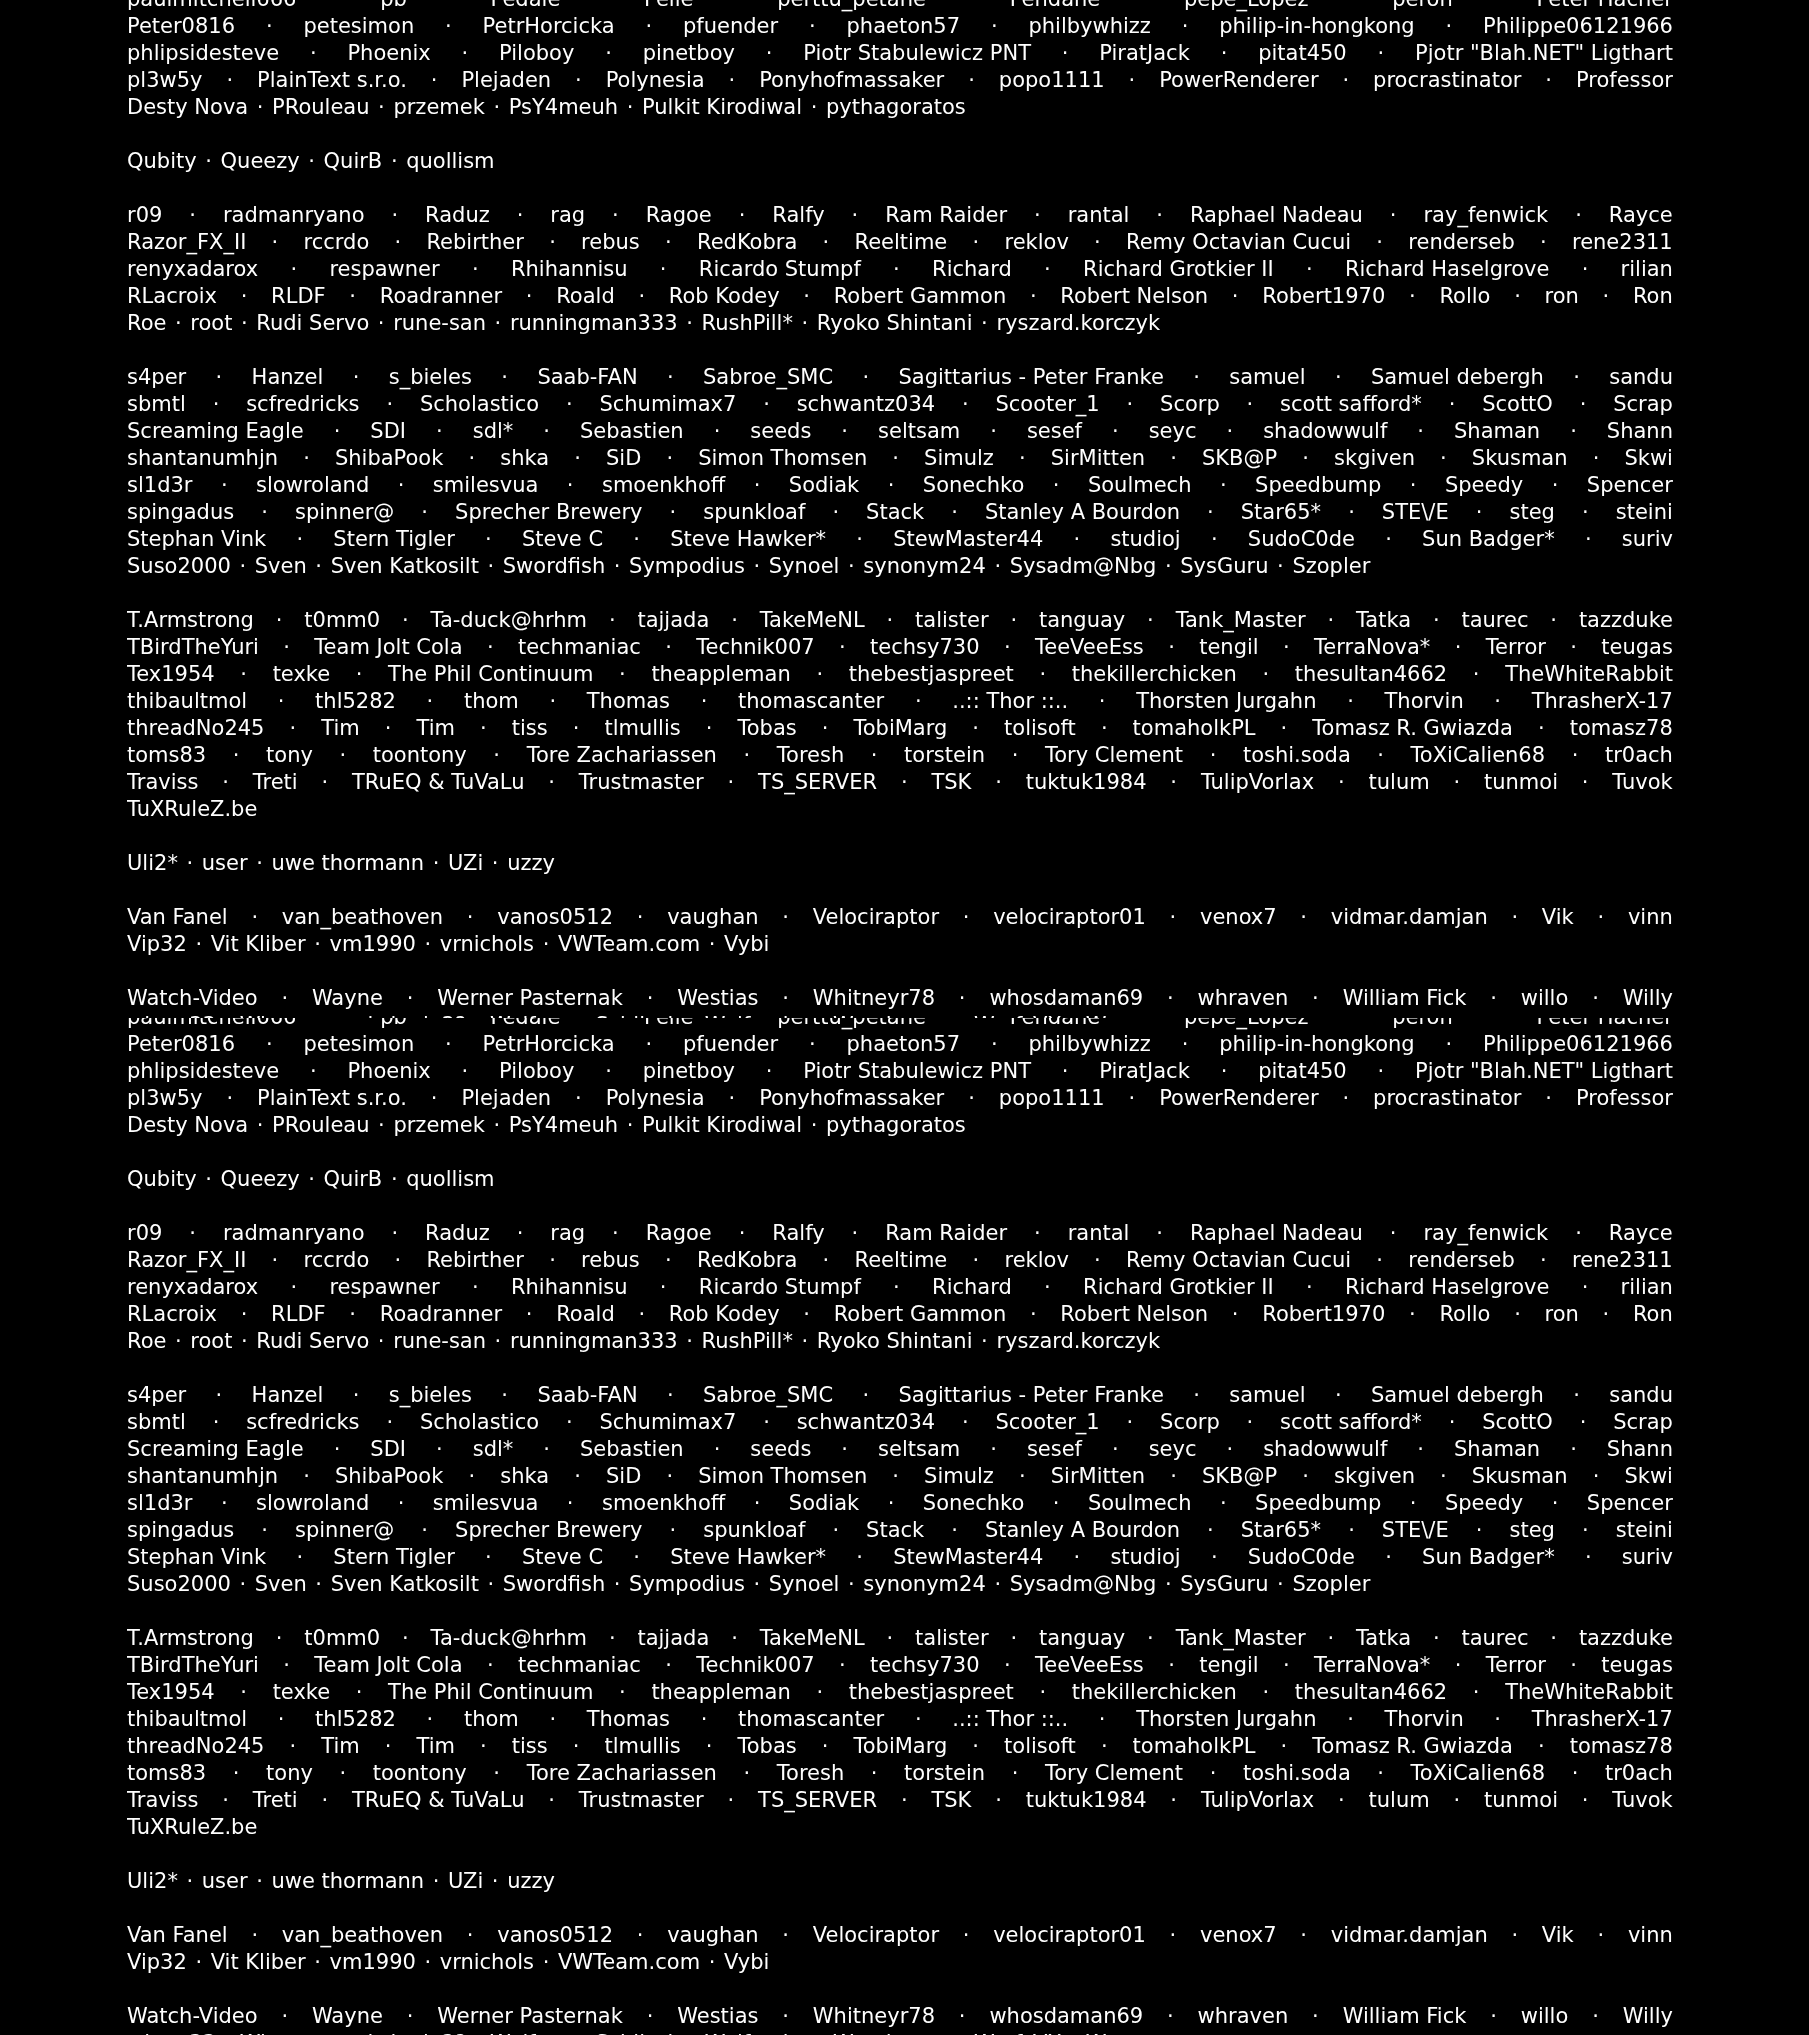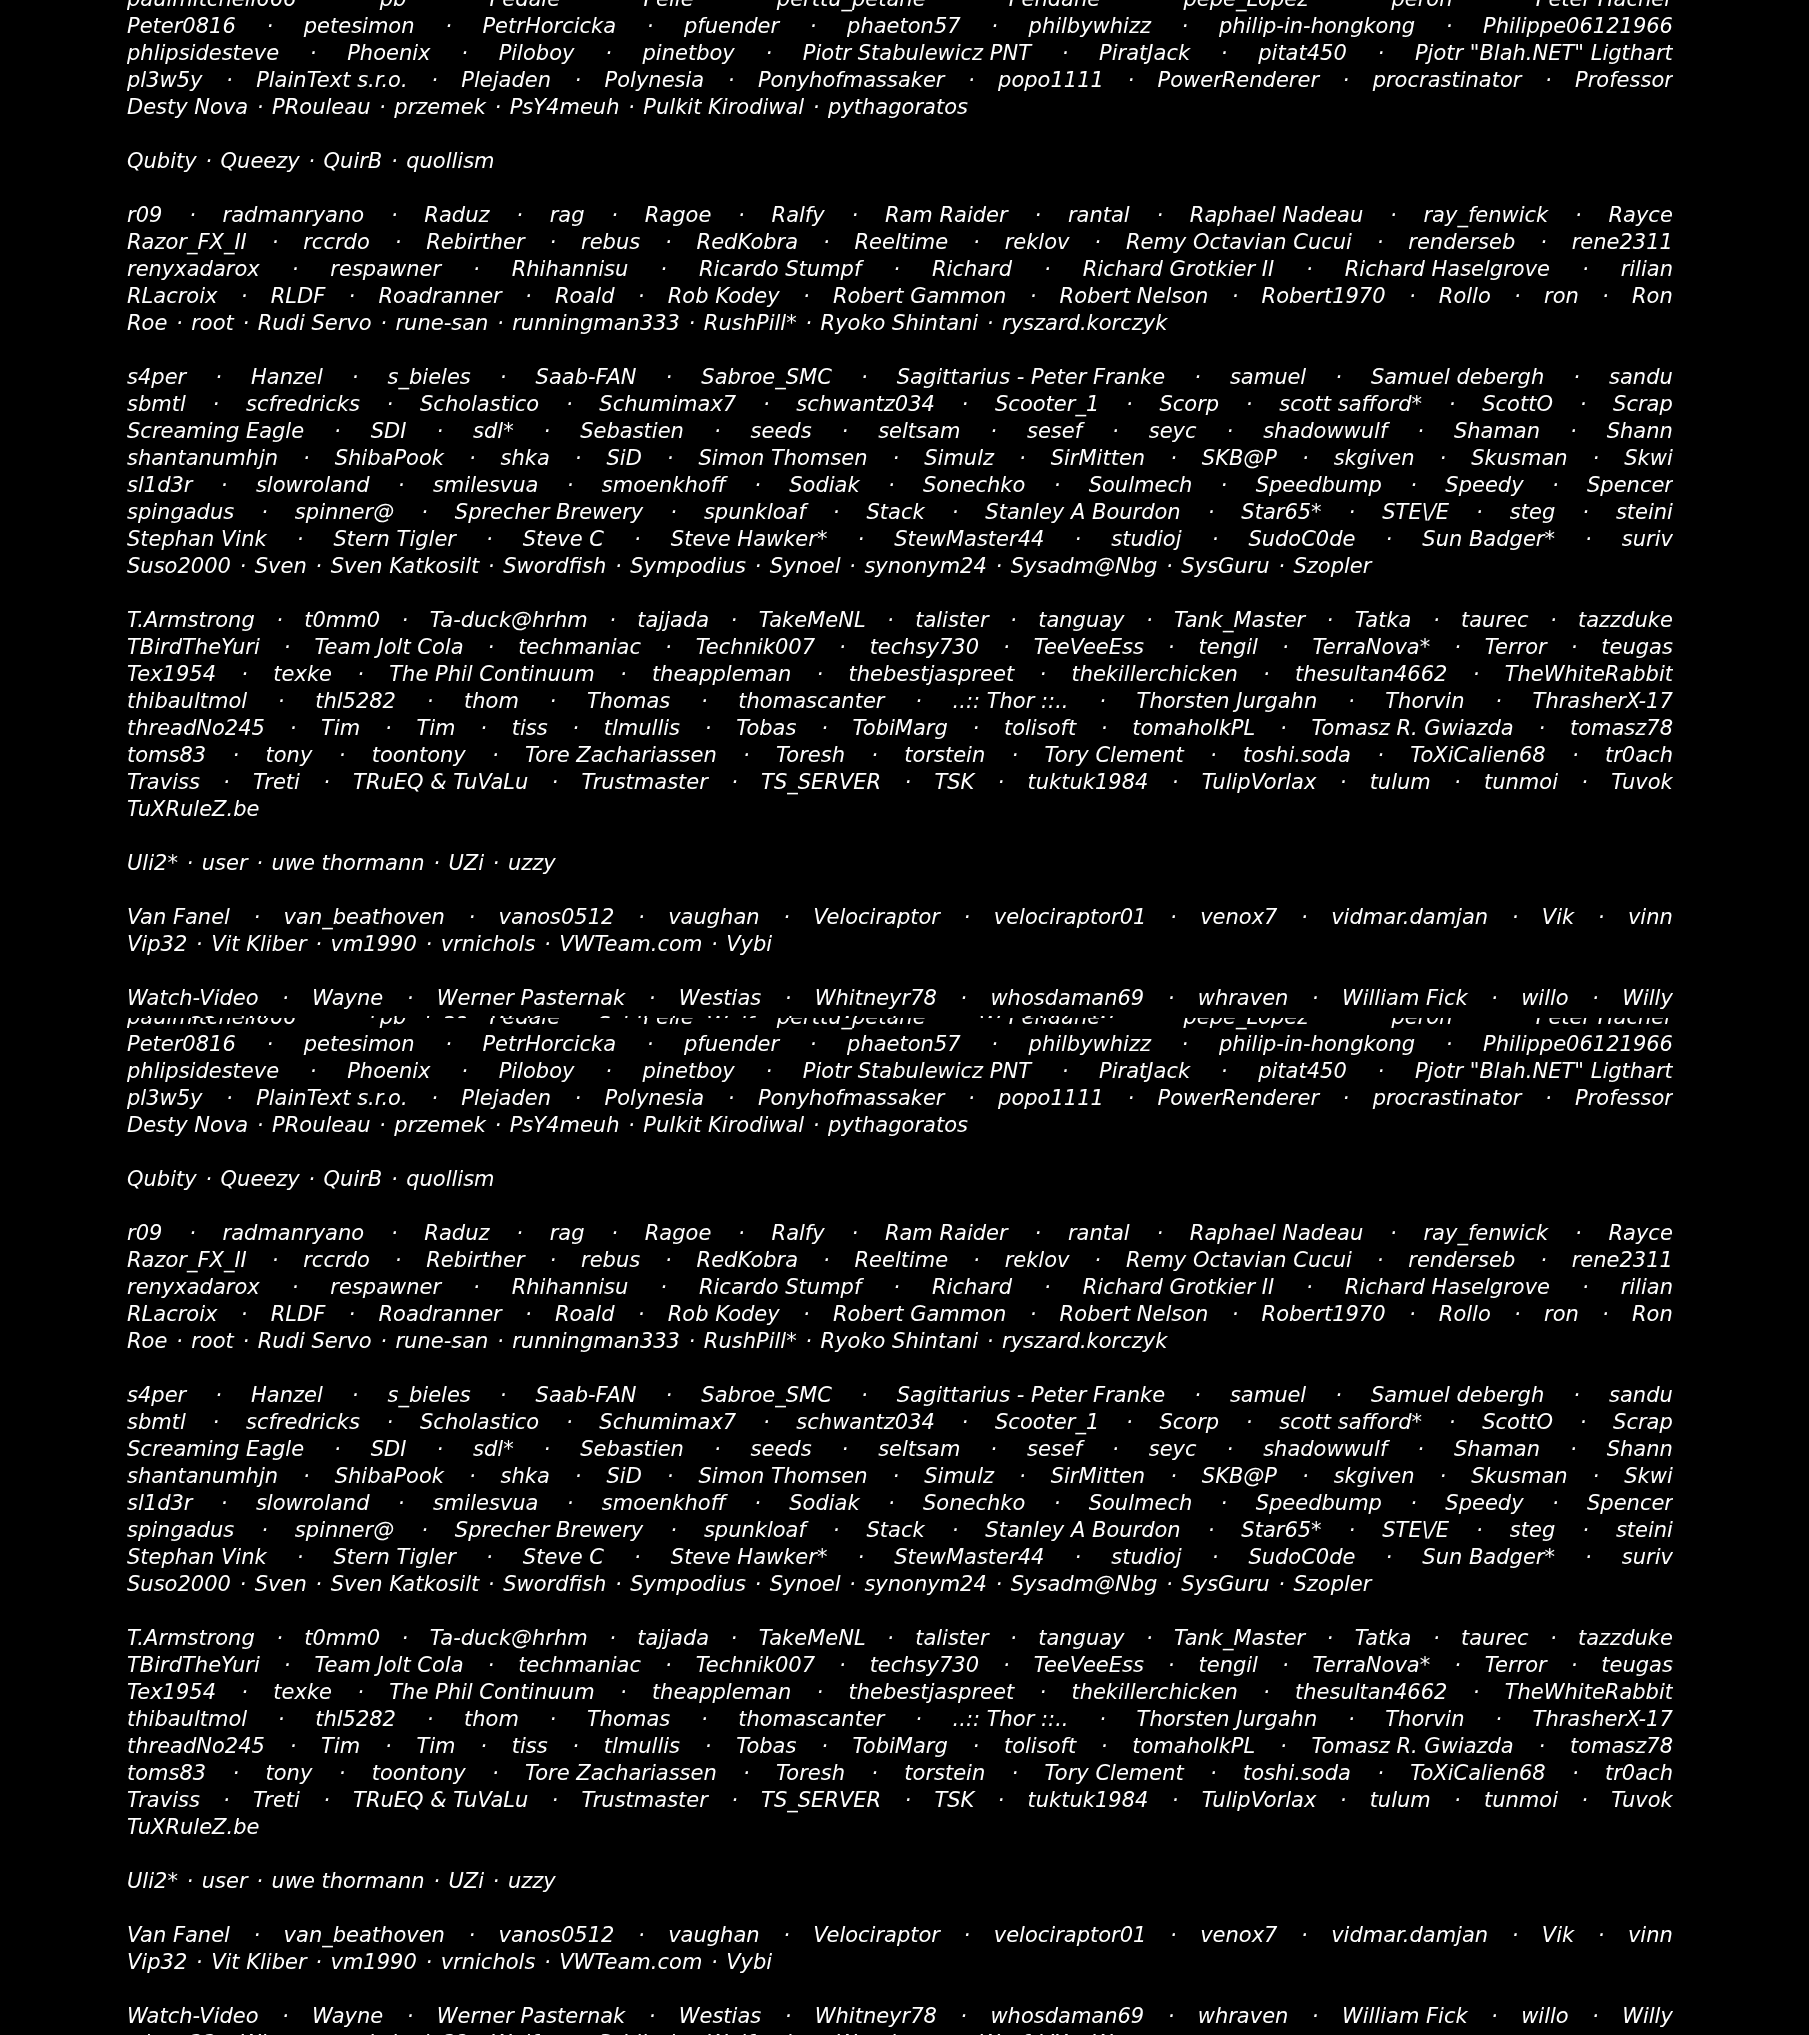--- a/index.html
+++ b/index.html
@@ -13,21 +13,20 @@
     color: #ffffff;
     font-family: "DejaVu Sans", "Liberation Sans", sans-serif;
     font-size: 21px;
     overflow: hidden;
   }
   .viewport {
     width: 1809px;
     height: 1018px;
     overflow: hidden;
     background: #000000;
-    font-style: italic;
   }
   .page {
     padding: 0 136px 0 127px;
     margin-top: -14.5px;
   }
   .para {
     margin: 0 0 27px 0;
   }
   .line {
     height: 27px;

